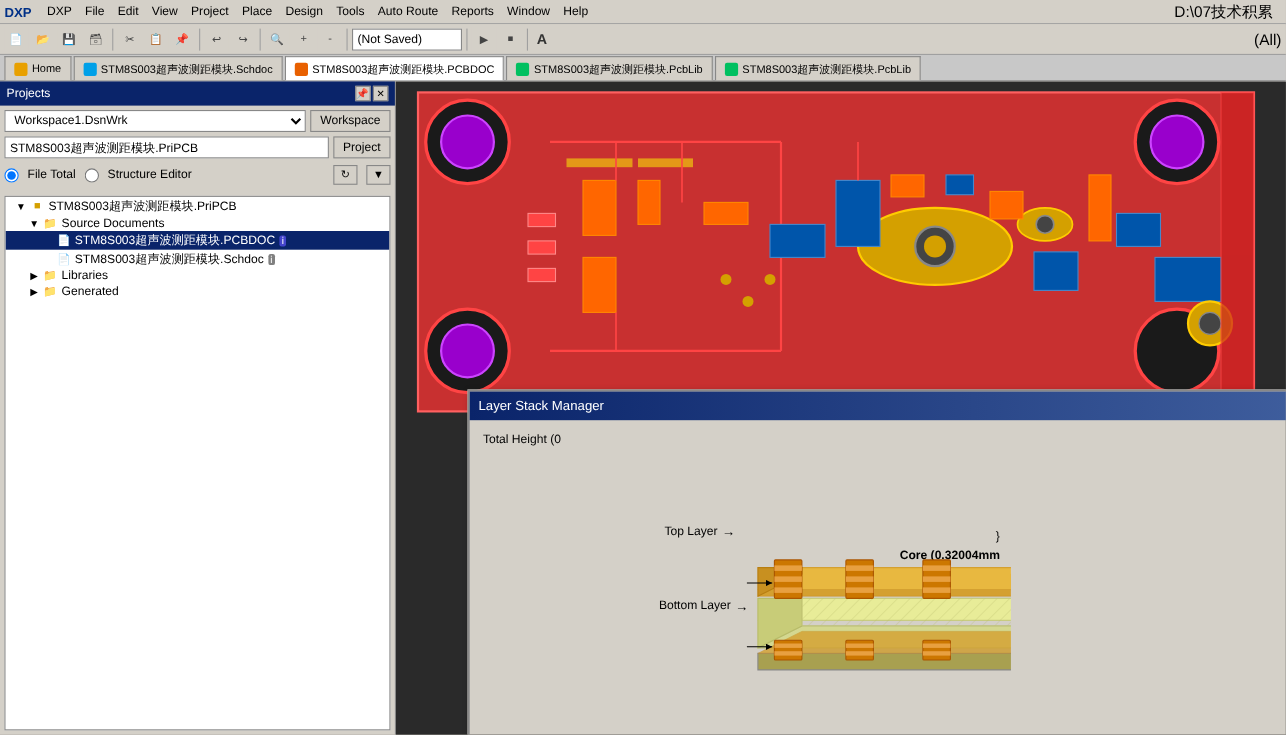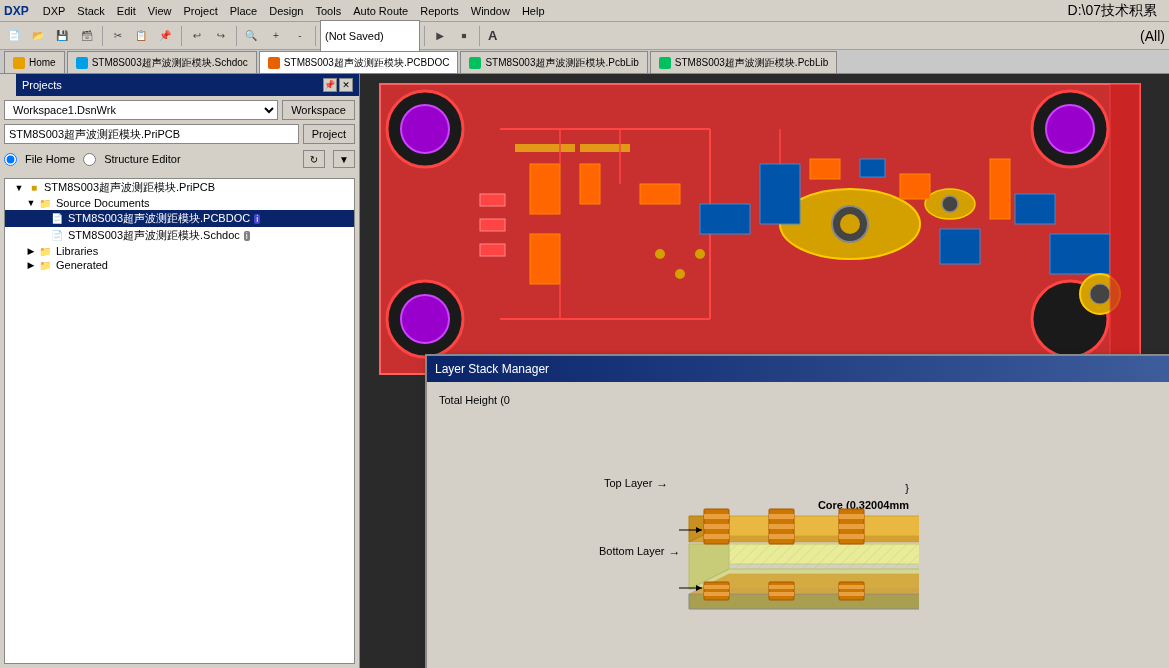--- a/index.html
+++ b/index.html
@@ -7,38 +7,38 @@
 
     
     .menubar { height: 22px; background: #d4d0c8; display: flex; align-items: center; padding: 0 4px; border-bottom: 1px solid #a0a0a0; }
     .menubar-logo { font-weight: bold; color: #003087; margin-right: 8px; font-size: 12px; }
     .menubar-item { padding: 2px 6px; font-size: 11px; cursor: pointer; color: #000; }
 
     
     .toolbar { height: 28px; background: #d4d0c8; display: flex; align-items: center; padding: 2px 4px; border-bottom: 1px solid #a0a0a0; gap: 2px; }
     .toolbar-btn { width: 22px; height: 22px; background: #d4d0c8; border: 1px solid transparent; display: flex; align-items: center; justify-content: center; cursor: pointer; font-size: 10px; color: #444; }
     .toolbar-sep { width: 1px; height: 20px; background: #a0a0a0; margin: 0 2px; }
-    .toolbar-text { font-size: 11px; padding: 2px 4px; border: 1px solid #888; background: white; min-width: 80px; height: 32px; }
+    .toolbar-text { font-size: 11px; padding: 2px 4px; border: 1px solid #888; background: white; min-width: 80px; height: 20px; }
 
     
     .tabbar { height: 24px; background: #c8c8c8; display: flex; align-items: flex-end; padding-left: 4px; border-bottom: 1px solid #888; }
     .tab { height: 22px; padding: 2px 8px; background: #d4d0c8; border: 1px solid #888; border-bottom: none; margin-right: 2px; font-size: 10px; cursor: pointer; display: flex; align-items: center; gap: 4px; white-space: nowrap; }
     .tab.active { background: white; }
     .tab-icon { width: 12px; height: 12px; background: #4a90d9; border-radius: 2px; }
     .tab-icon.home { background: #e8a000; }
     .tab-icon.sch { background: #00a0e8; }
     .tab-icon.pcb { background: #e86000; }
     .tab-icon.lib { background: #00c060; }
 
     
     .main-layout { display: flex; height: calc(668px - 22px - 28px - 24px); }
 
     
     .left-panel { width: 360px; background: #d4d0c8; border-right: 1px solid #888; display: flex; flex-direction: column; }
-    .panel-title-bar { height: 22px; background: #0a246a; color: white; display: flex; align-items: center; padding: 0 6px; font-size: 11px; justify-content: space-between; margin-left: 16px; }
+    .panel-title-bar { height: 22px; background: #0a246a; color: white; display: flex; align-items: center; padding: 0 6px; font-size: 11px; justify-content: space-between; }
     .panel-title-btns { display: flex; gap: 2px; }
     .panel-title-btn { width: 14px; height: 14px; background: #d4d0c8; border: 1px solid #888; font-size: 9px; cursor: pointer; display: flex; align-items: center; justify-content: center; color: #000; }
 
     
     .project-controls { padding: 4px; display: flex; flex-direction: column; gap: 4px; }
     .project-row { display: flex; gap: 4px; }
     .project-dropdown { flex: 1; height: 20px; background: white; border: 1px solid #888; padding: 1px 4px; font-size: 11px; }
     .project-btn { height: 20px; padding: 0 8px; background: #d4d0c8; border: 1px solid #888; font-size: 11px; cursor: pointer; }
     .radio-row { display: flex; gap: 8px; align-items: center; padding: 2px 0; }
     .radio-row label { font-size: 11px; }
@@ -65,21 +65,21 @@
     
     .viz-area { flex: 1; display: flex; flex-direction: column; padding: 4px; }
     .total-height { font-size: 11px; color: #000; margin-bottom: 8px; }
   </style>
 </head>
 <body>
 
 <div class="menubar">
   <span class="menubar-logo">DXP</span>
   <span class="menubar-item">DXP</span>
-  <span class="menubar-item">Stack</span>
+  <span class="menubar-item">File</span>
   <span class="menubar-item">Edit</span>
   <span class="menubar-item">View</span>
   <span class="menubar-item">Project</span>
   <span class="menubar-item">Place</span>
   <span class="menubar-item">Design</span>
   <span class="menubar-item">Tools</span>
   <span class="menubar-item">Auto Route</span>
   <span class="menubar-item">Reports</span>
   <span class="menubar-item">Window</span>
   <span class="menubar-item">Help</span>
@@ -153,21 +153,21 @@
           <option>Workspace1.DsnWrk</option>
         </select>
         <button class="project-btn">Workspace</button>
       </div>
       <div class="project-row">
         <input class="project-dropdown" type="text" value="STM8S003超声波测距模块.PriPCB" style="">
         <button class="project-btn">Project</button>
       </div>
       <div class="radio-row">
         <input type="radio" name="view" id="fv" checked="" style="">
-        <label for="fv">File Home</label>
+        <label for="fv">File Total</label>
         <input type="radio" name="view" id="se" style="">
         <label for="se">Structure Editor</label>
         <div style="flex:1"></div>
         <button style="height:18px;width:22px;font-size:10px;background:#d4d0c8;border:1px solid #888;cursor:pointer;">↻</button>
         <button style="height:18px;width:22px;font-size:10px;background:#d4d0c8;border:1px solid #888;cursor:pointer;">▼</button>
       </div>
     </div>
     <div class="tree-area">
 
       <div class="tree-item">

